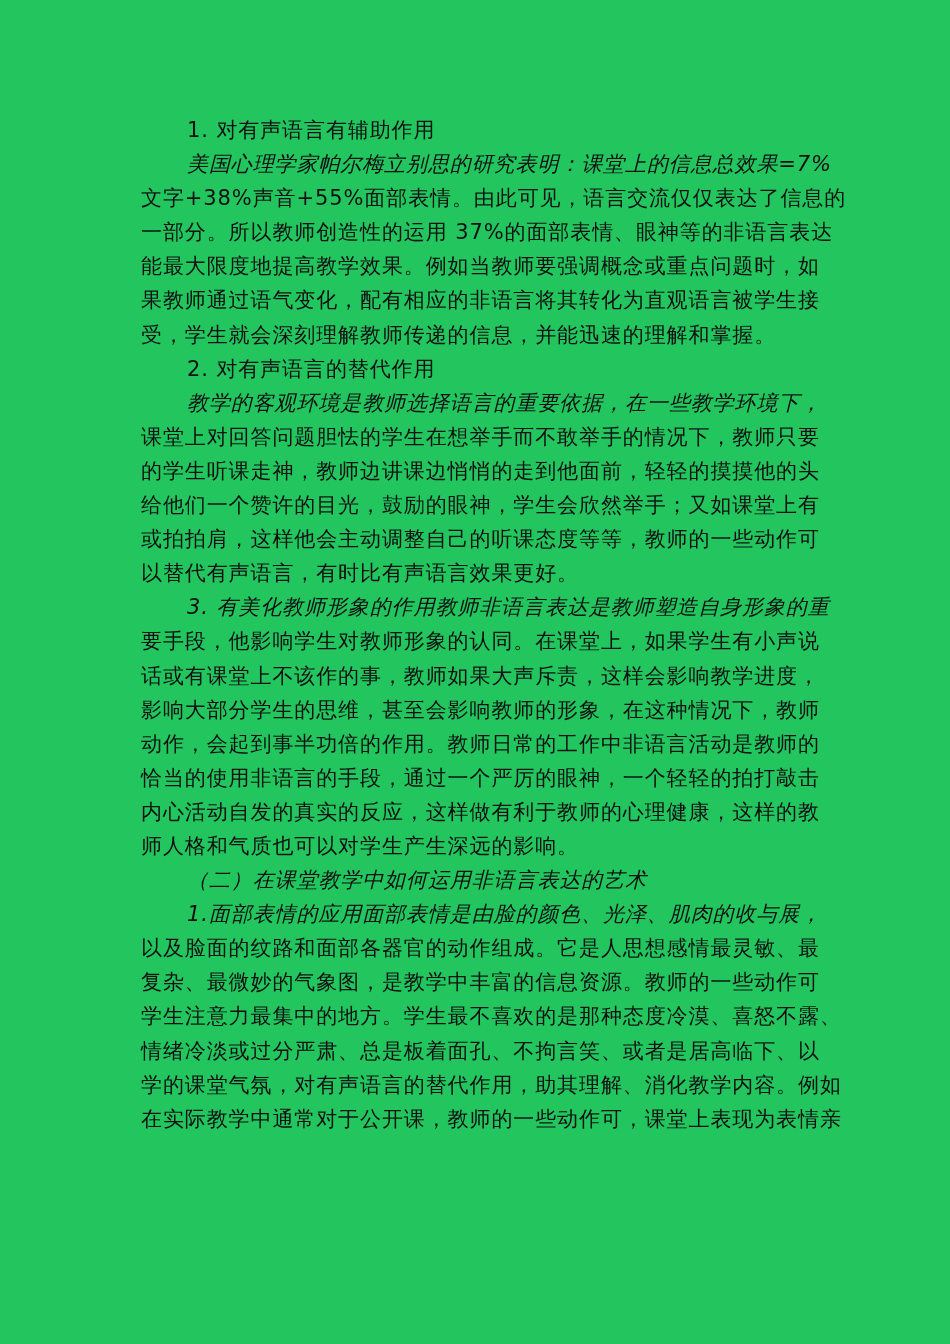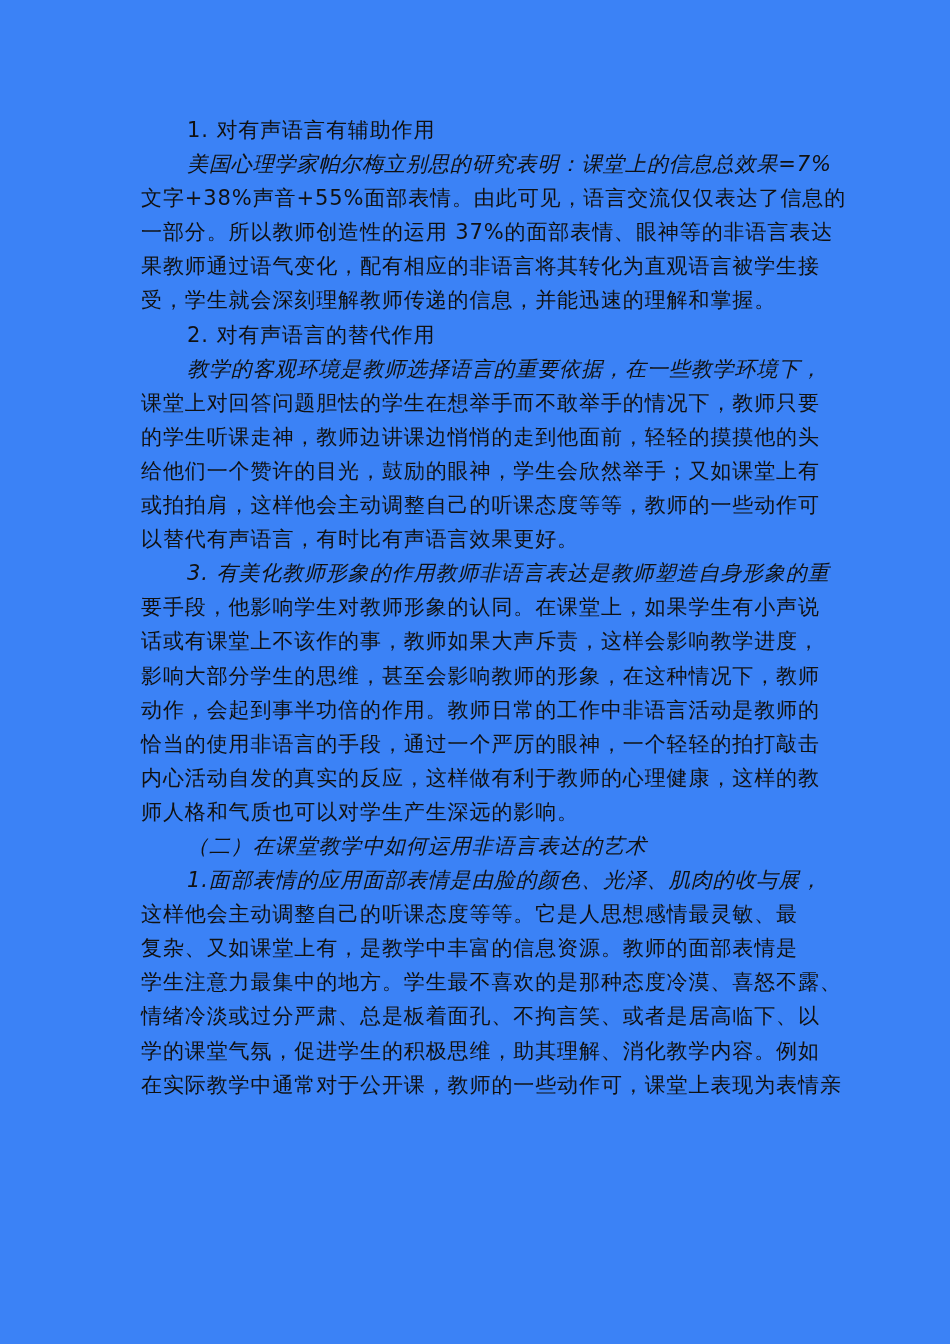--- a/index.html
+++ b/index.html
@@ -12,21 +12,21 @@
       height: 1344px;
       position: relative;
       overflow: hidden;
     }
     .page {
       position: absolute;
       left: 0;
       top: 0;
       width: 950px;
       height: 1344px;
-      background: #3b82f6;
+      background: #22c55e;
     }
     .text-block {
       position: absolute;
       left: 141px;
       top: 113px;
       width: 720px;
       font-family: "DejaVu Sans", "Liberation Sans", sans-serif;
       font-size: 21px;
       color: #111111;
       line-height: 34.1px;
@@ -43,20 +43,21 @@
 </head>
 <body>
 
 <div class="page">
   <div class="text-block">
 
     <div class="line indent-head">1. 对有声语言有辅助作用</div>
     <div class="line indent">美国心理学家帕尔梅立别思的研究表明：课堂上的信息总效果=7%</div>
     <div class="line">文字+38%声音+55%面部表情。由此可见，语言交流仅仅表达了信息的</div>
     <div class="line">一部分。所以教师创造性的运用 37%的面部表情、眼神等的非语言表达</div>
+    <div class="line">能最大限度地提高教学效果。例如当教师要强调概念或重点问题时，如</div>
     <div class="line">果教师通过语气变化，配有相应的非语言将其转化为直观语言被学生接</div>
     <div class="line">受，学生就会深刻理解教师传递的信息，并能迅速的理解和掌握。</div>
 
     <div class="line indent-head">2. 对有声语言的替代作用</div>
     <div class="line indent">教学的客观环境是教师选择语言的重要依据，在一些教学环境下，</div>
     <div class="line">课堂上对回答问题胆怯的学生在想举手而不敢举手的情况下，教师只要</div>
     <div class="line">的学生听课走神，教师边讲课边悄悄的走到他面前，轻轻的摸摸他的头</div>
     <div class="line">给他们一个赞许的目光，鼓励的眼神，学生会欣然举手；又如课堂上有</div>
     <div class="line">或拍拍肩，这样他会主动调整自己的听课态度等等，教师的一些动作可</div>
     <div class="line">以替代有声语言，有时比有声语言效果更好。</div>
@@ -65,21 +66,21 @@
     <div class="line">要手段，他影响学生对教师形象的认同。在课堂上，如果学生有小声说</div>
     <div class="line">话或有课堂上不该作的事，教师如果大声斥责，这样会影响教学进度，</div>
     <div class="line">影响大部分学生的思维，甚至会影响教师的形象，在这种情况下，教师</div>
     <div class="line">动作，会起到事半功倍的作用。教师日常的工作中非语言活动是教师的</div>
     <div class="line">恰当的使用非语言的手段，通过一个严厉的眼神，一个轻轻的拍打敲击</div>
     <div class="line">内心活动自发的真实的反应，这样做有利于教师的心理健康，这样的教</div>
     <div class="line">师人格和气质也可以对学生产生深远的影响。</div>
 
     <div class="line indent-sub">（二）在课堂教学中如何运用非语言表达的艺术</div>
     <div class="line indent">1.面部表情的应用面部表情是由脸的颜色、光泽、肌肉的收与展，</div>
-    <div class="line">这样他会主动调整自己的听课态度等等。它是人思想感情最灵敏、最</div>
-    <div class="line">复杂、又如课堂上有，是教学中丰富的信息资源。教师的面部表情是</div>
+    <div class="line">以及脸面的纹路和面部各器官的动作组成。它是人思想感情最灵敏、最</div>
+    <div class="line">复杂、最微妙的气象图，是教学中丰富的信息资源。教师的一些动作可</div>
     <div class="line">学生注意力最集中的地方。学生最不喜欢的是那种态度冷漠、喜怒不露、</div>
     <div class="line">情绪冷淡或过分严肃、总是板着面孔、不拘言笑、或者是居高临下、以</div>
-    <div class="line">学的课堂气氛，促进学生的积极思维，助其理解、消化教学内容。例如</div>
+    <div class="line">学的课堂气氛，对有声语言的替代作用，助其理解、消化教学内容。例如</div>
     <div class="line">在实际教学中通常对于公开课，教师的一些动作可，课堂上表现为表情亲</div>
 
   </div>
 </div>
 
 </body></html>

